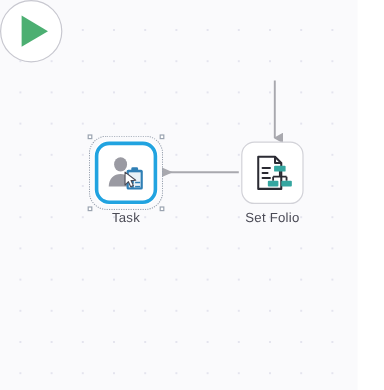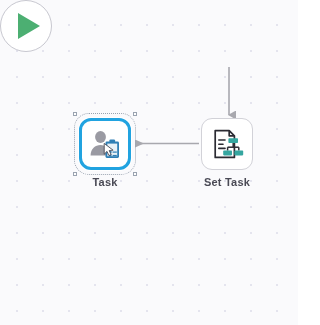--- a/index.html
+++ b/index.html
@@ -10,21 +10,20 @@
   #canvas {
     position: relative;
     width: 298px;
     height: 325px;
     overflow: hidden;
     background-color: #fafafc;
     background-image: radial-gradient(circle, #e4e4ee 1px, transparent 1px);
     background-size: 26px 26px;
     background-position: 4px 12px;
     font-family: "Liberation Sans", sans-serif;
-    font-weight: bold;
   }
   .edge-layer {
     position: absolute;
     left: 0;
     top: 0;
     width: 298px;
     height: 325px;
     pointer-events: none;
   }
   .node {
@@ -185,16 +184,16 @@
         <line x1="24.2" y1="16.6" x2="24.2" y2="21.2" stroke="#2b2b33" stroke-width="1.5"></line>
         <line x1="18.6" y1="21.2" x2="29.8" y2="21.2" stroke="#2b2b33" stroke-width="1.5"></line>
         <line x1="18.6" y1="21.2" x2="18.6" y2="24.6" stroke="#2b2b33" stroke-width="1.5"></line>
         <line x1="29.8" y1="21.2" x2="29.8" y2="24.6" stroke="#2b2b33" stroke-width="1.5"></line>
 
         <rect x="19.4" y="12.2" width="9.6" height="4.8" rx="0.8" fill="#35a6a0"></rect>
         <rect x="14.2" y="24.6" width="8.8" height="4.8" rx="0.8" fill="#35a6a0"></rect>
         <rect x="25.4" y="24.6" width="8.8" height="4.8" rx="0.8" fill="#35a6a0"></rect>
       </svg>
     </div>
-    <div class="node-label">Set Task</div>
+    <div class="node-label">Set Folio</div>
   </div>
 
 </div>
 
 </body></html>

